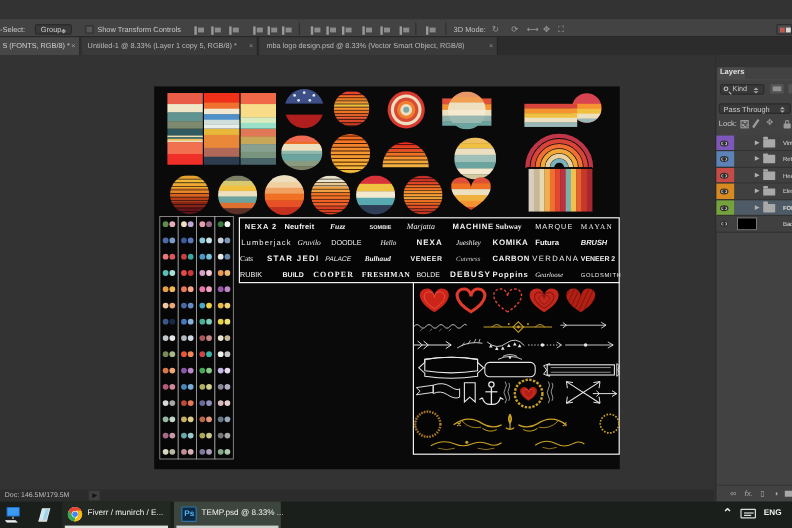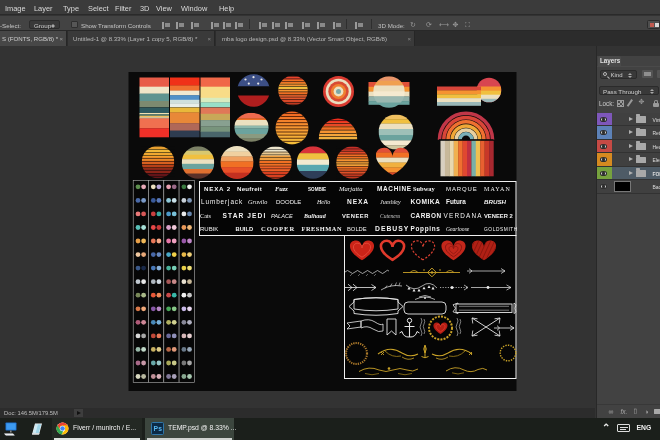--- a/index.html
+++ b/index.html
@@ -28,31 +28,20 @@
 .updn:before{content:"";position:absolute;left:0;top:0;border-left:2.5px solid transparent;border-right:2.5px solid transparent;border-bottom:2.2px solid #a8a8a8}
 .updn:after{content:"";position:absolute;left:0;top:2.6px;border-left:2.5px solid transparent;border-right:2.5px solid transparent;border-top:2.2px solid #a8a8a8}
 .mglass{position:absolute;width:4px;height:4px;border:1px solid #b8b8b8;border-radius:50%}
 .mglass:after{content:"";position:absolute;left:3.2px;top:3.6px;width:2.6px;height:1px;background:#b8b8b8;transform:rotate(45deg)}
 .locki{position:absolute;width:6px;height:4.5px;background:#9a9a9a;border-radius:1px}
 .locki:before{content:"";position:absolute;left:1px;top:-3px;width:2.6px;height:3px;border:1px solid #9a9a9a;border-bottom:none;border-radius:2px 2px 0 0}
 </style></head>
 <body>
 <div class="page">
 
-<div class="abs menubar">
-<span style="left:5px">Image</span>
-      <span style="left:34px">Layer</span>
-      <span style="left:63px">Type</span>
-<span style="left:88px">Select</span>
-      <span style="left:115px">Filter</span>
-      <span style="left:140px">3D</span>
-<span style="left:156px">View</span>
-      <span style="left:181px">Window</span>
-      <span style="left:219px">Help</span>
-</div>
 
 <div class="abs optbar">
 <span style="position:absolute;left:0px;top:6.5px;font-size:6.2px;color:#c8c8c8">-Select:</span>
 <div class="ddl" style="left:29px;top:4.5px;width:31px;height:9px">
   <span style="position:absolute;left:4px;top:1.2px;font-size:6.2px">Group</span>
   <span class="updn" style="right:3px;top:2.5px"></span>
 </div>
 <div style="position:absolute;left:71px;top:5.5px;width:7px;height:7px;background:#565656;border:1px solid #2e2e2e;border-radius:1px"></div>
 <span style="position:absolute;left:81px;top:6.5px;font-size:6.2px;color:#c8c8c8">Show Transform Controls</span>
 

